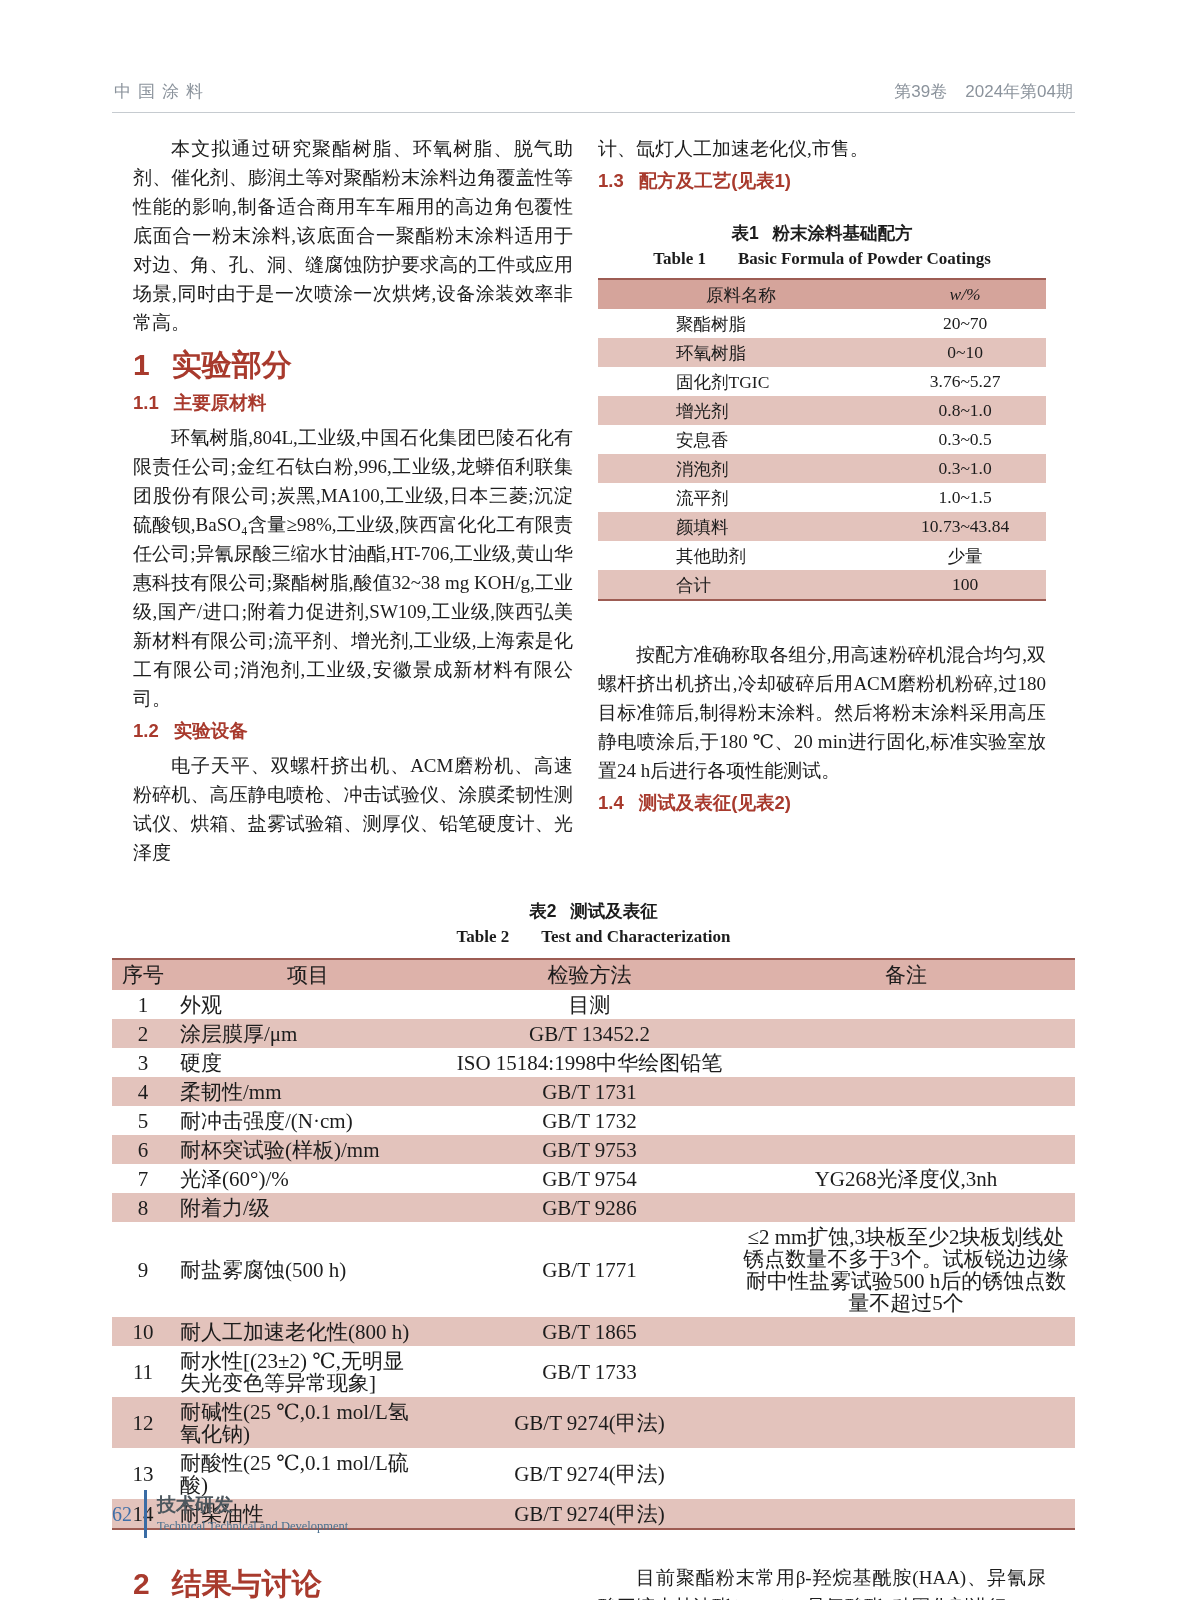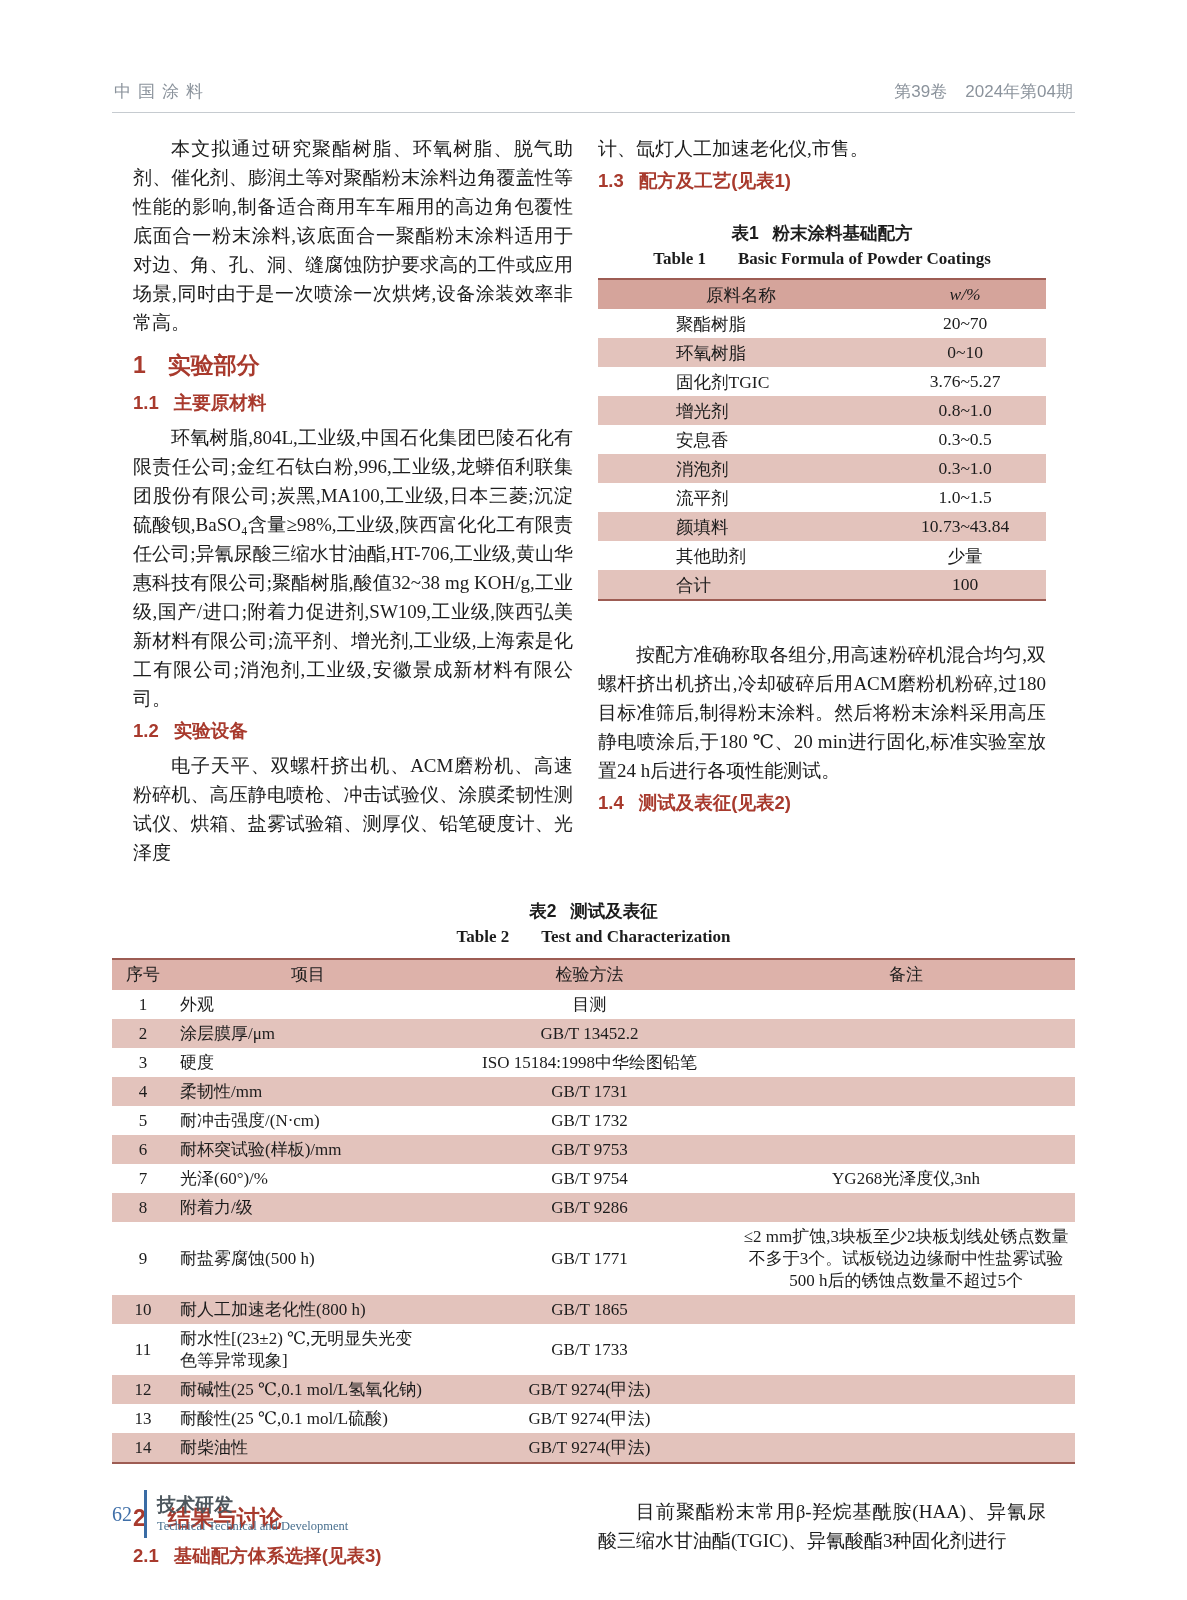--- a/index.html
+++ b/index.html
@@ -32,21 +32,21 @@
   .columns.top { margin-top:21px; }
   p.body {
     font-size:19px; line-height:29px;
     text-align:justify;
   }
   p.indent { text-indent:2em; }
   
   .h-sec {
     font-family:"Liberation Sans","DejaVu Sans",sans-serif;
     font-weight:bold; color:#a83a2d;
-    font-size:23px; line-height:30px;
+    font-size:30px; line-height:30px;
     margin:13px 0 10px 0;
   }
   .h-sec .h-num { margin-right:22px; }
   .h-sub {
     font-family:"Liberation Sans","DejaVu Sans",sans-serif;
     font-weight:bold; color:#a83a2d;
     font-size:18.5px; line-height:26px;
     margin:5px 0 7px 0;
   }
   .h-sub .h-num { margin-right:15px; }
@@ -73,21 +73,21 @@
   .t1 th, .t1 td { padding:2.5px 6px; height:27px; }
   .t1 thead tr { background:#d5a49b; }
   .t1 thead th:first-child { text-align:center; font-weight:normal; }
   .t1 thead th:last-child  { text-align:center; font-weight:normal; font-style:italic; }
   .t1 tbody td:first-child { text-align:left; padding-left:78px; }
   .t1 tbody td:last-child  { text-align:center; }
   .t1 tbody tr:nth-child(even) { background:#e3c3bc; }
   
   .t2-section { margin-top:32px; }
   .t2 {
-    margin-top:9px; font-size:17px; line-height:22px;
+    margin-top:9px; font-size:21px; line-height:22px;
     border-top:2px solid #9d5c53; border-bottom:2px solid #9d5c53;
   }
   .t2 th { font-weight:normal; padding:4px 6px; background:#ddb2aa; }
   .t2 td { padding:3.5px 6px; }
   .t2 th:nth-child(1), .t2 td:nth-child(1) { width:62px;  text-align:center; }
   .t2 th:nth-child(2), .t2 td:nth-child(2) { width:268px; text-align:left; }
   .t2 td:nth-child(2) { padding-right:18px; }
   .t2 th:nth-child(2) { text-align:center; }
   .t2 th:nth-child(3), .t2 td:nth-child(3) { width:295px; text-align:center; }
   .t2 th:nth-child(4), .t2 td:nth-child(4) { width:auto;  text-align:center; }

